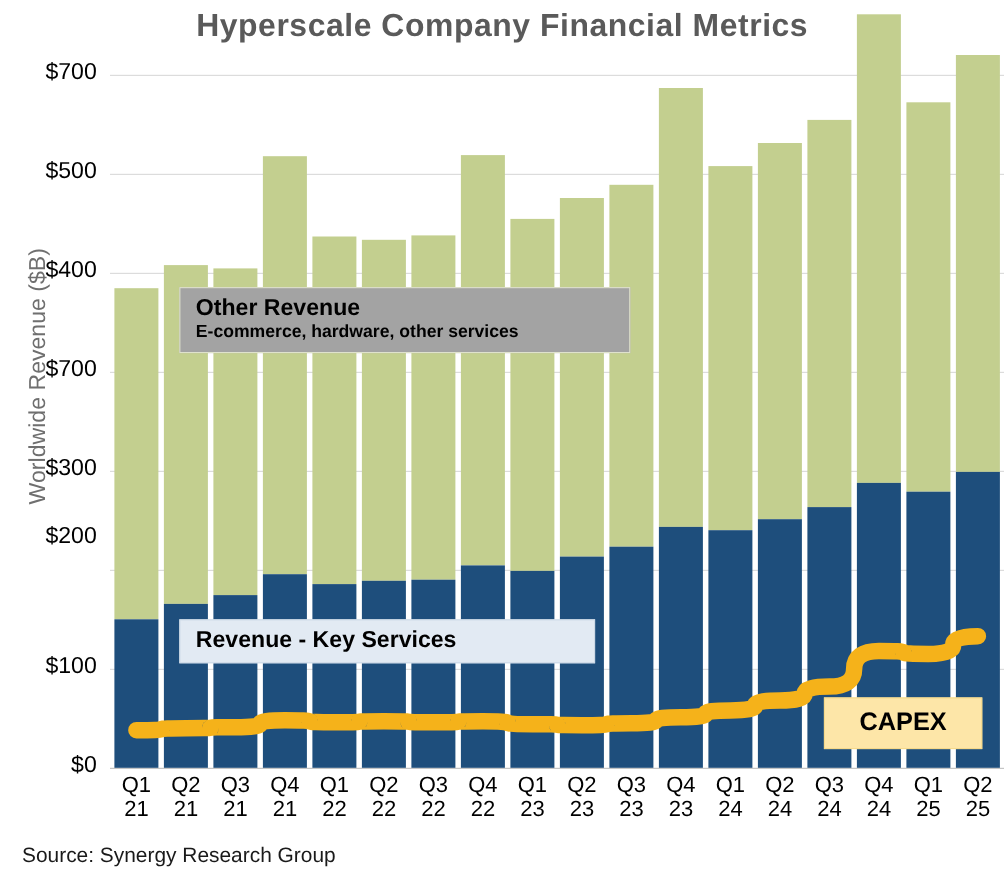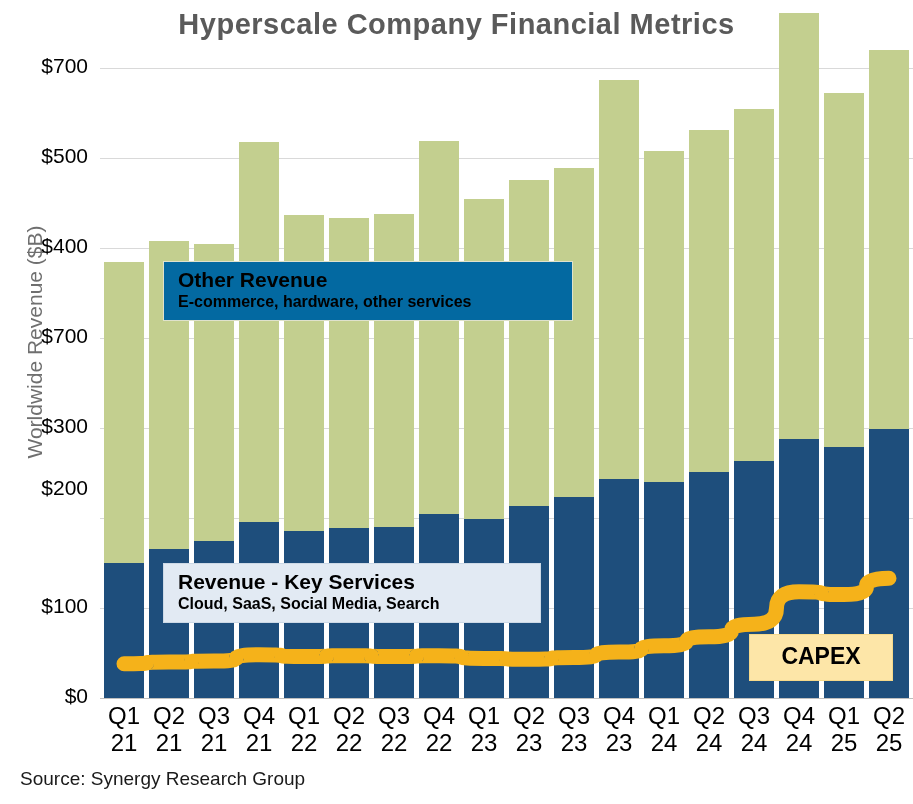--- a/index.html
+++ b/index.html
@@ -86,42 +86,42 @@
     box-sizing:border-box;
   }
   .callout .co-title{
     font-size:21px;font-weight:bold;color:#000;white-space:nowrap;line-height:1.15;
   }
   .callout .co-sub{
     font-size:16px;font-weight:bold;color:#000;white-space:nowrap;line-height:1.25;
   }
   .callout-other{
     left:163px;top:261px;width:410px;
-    background:#0369a1;
+    background:#a3a3a3;
     border:1px solid #dfe2cc;
   }
   .callout-key{
     left:163px;top:563px;width:378px;
     background:#e2eaf3;
     border:1px solid #cdd9e6;
   }
   .callout-capex{
     left:749px;top:634px;width:144px;height:47px;
     background:#fde6a8;
     border:1px solid #f6d98a;
     display:flex;align-items:center;justify-content:center;
   }
   .callout-capex .co-title{font-size:23px;}
 
   
   .x-tick{
     position:absolute;
     top:703px;
     text-align:center;
-    font-size:24px;
+    font-size:20px;
     color:#000;
     line-height:1.12;
     white-space:nowrap;
   }
   .x-tick span{display:block;}
 
   
   .source-note{
     position:absolute;
     left:20px;top:768px;
@@ -316,21 +316,20 @@
       </div>
     </div>
 
   <div class="callout callout-other">
     <div class="co-title">Other Revenue</div>
     <div class="co-sub">E-commerce, hardware, other services</div>
   </div>
 
   <div class="callout callout-key">
     <div class="co-title">Revenue - Key Services</div>
-    <div class="co-sub">Cloud, SaaS, Social Media, Search</div>
   </div>
 
   <div class="callout callout-capex">
     <div class="co-title">CAPEX</div>
   </div>
 
   <div class="source-note">Source: Synergy Research Group</div>
 
 </div>
 

